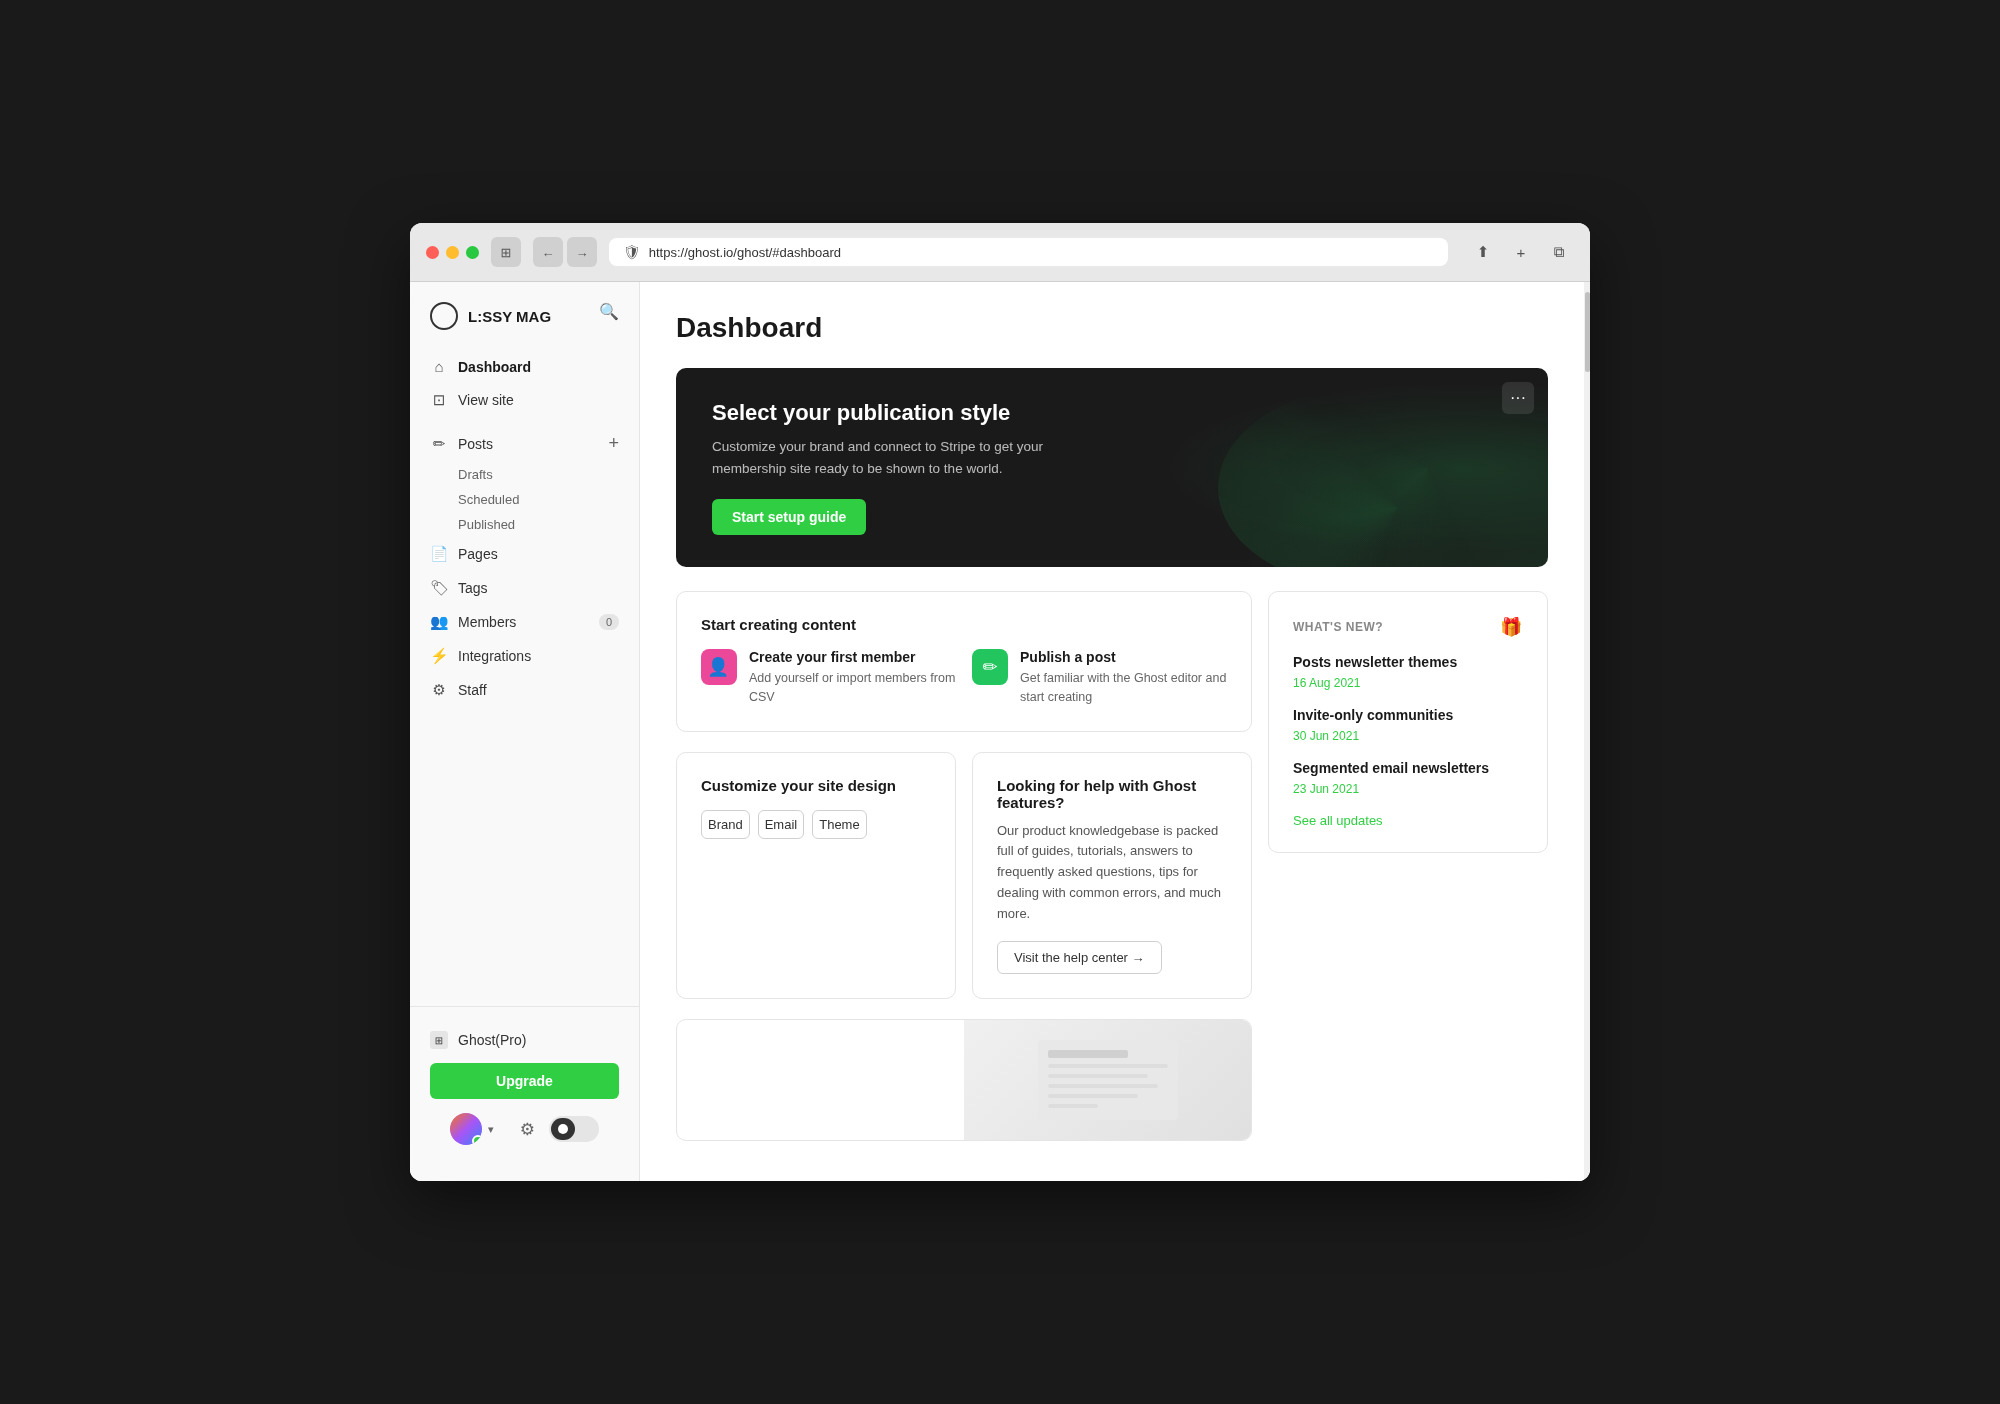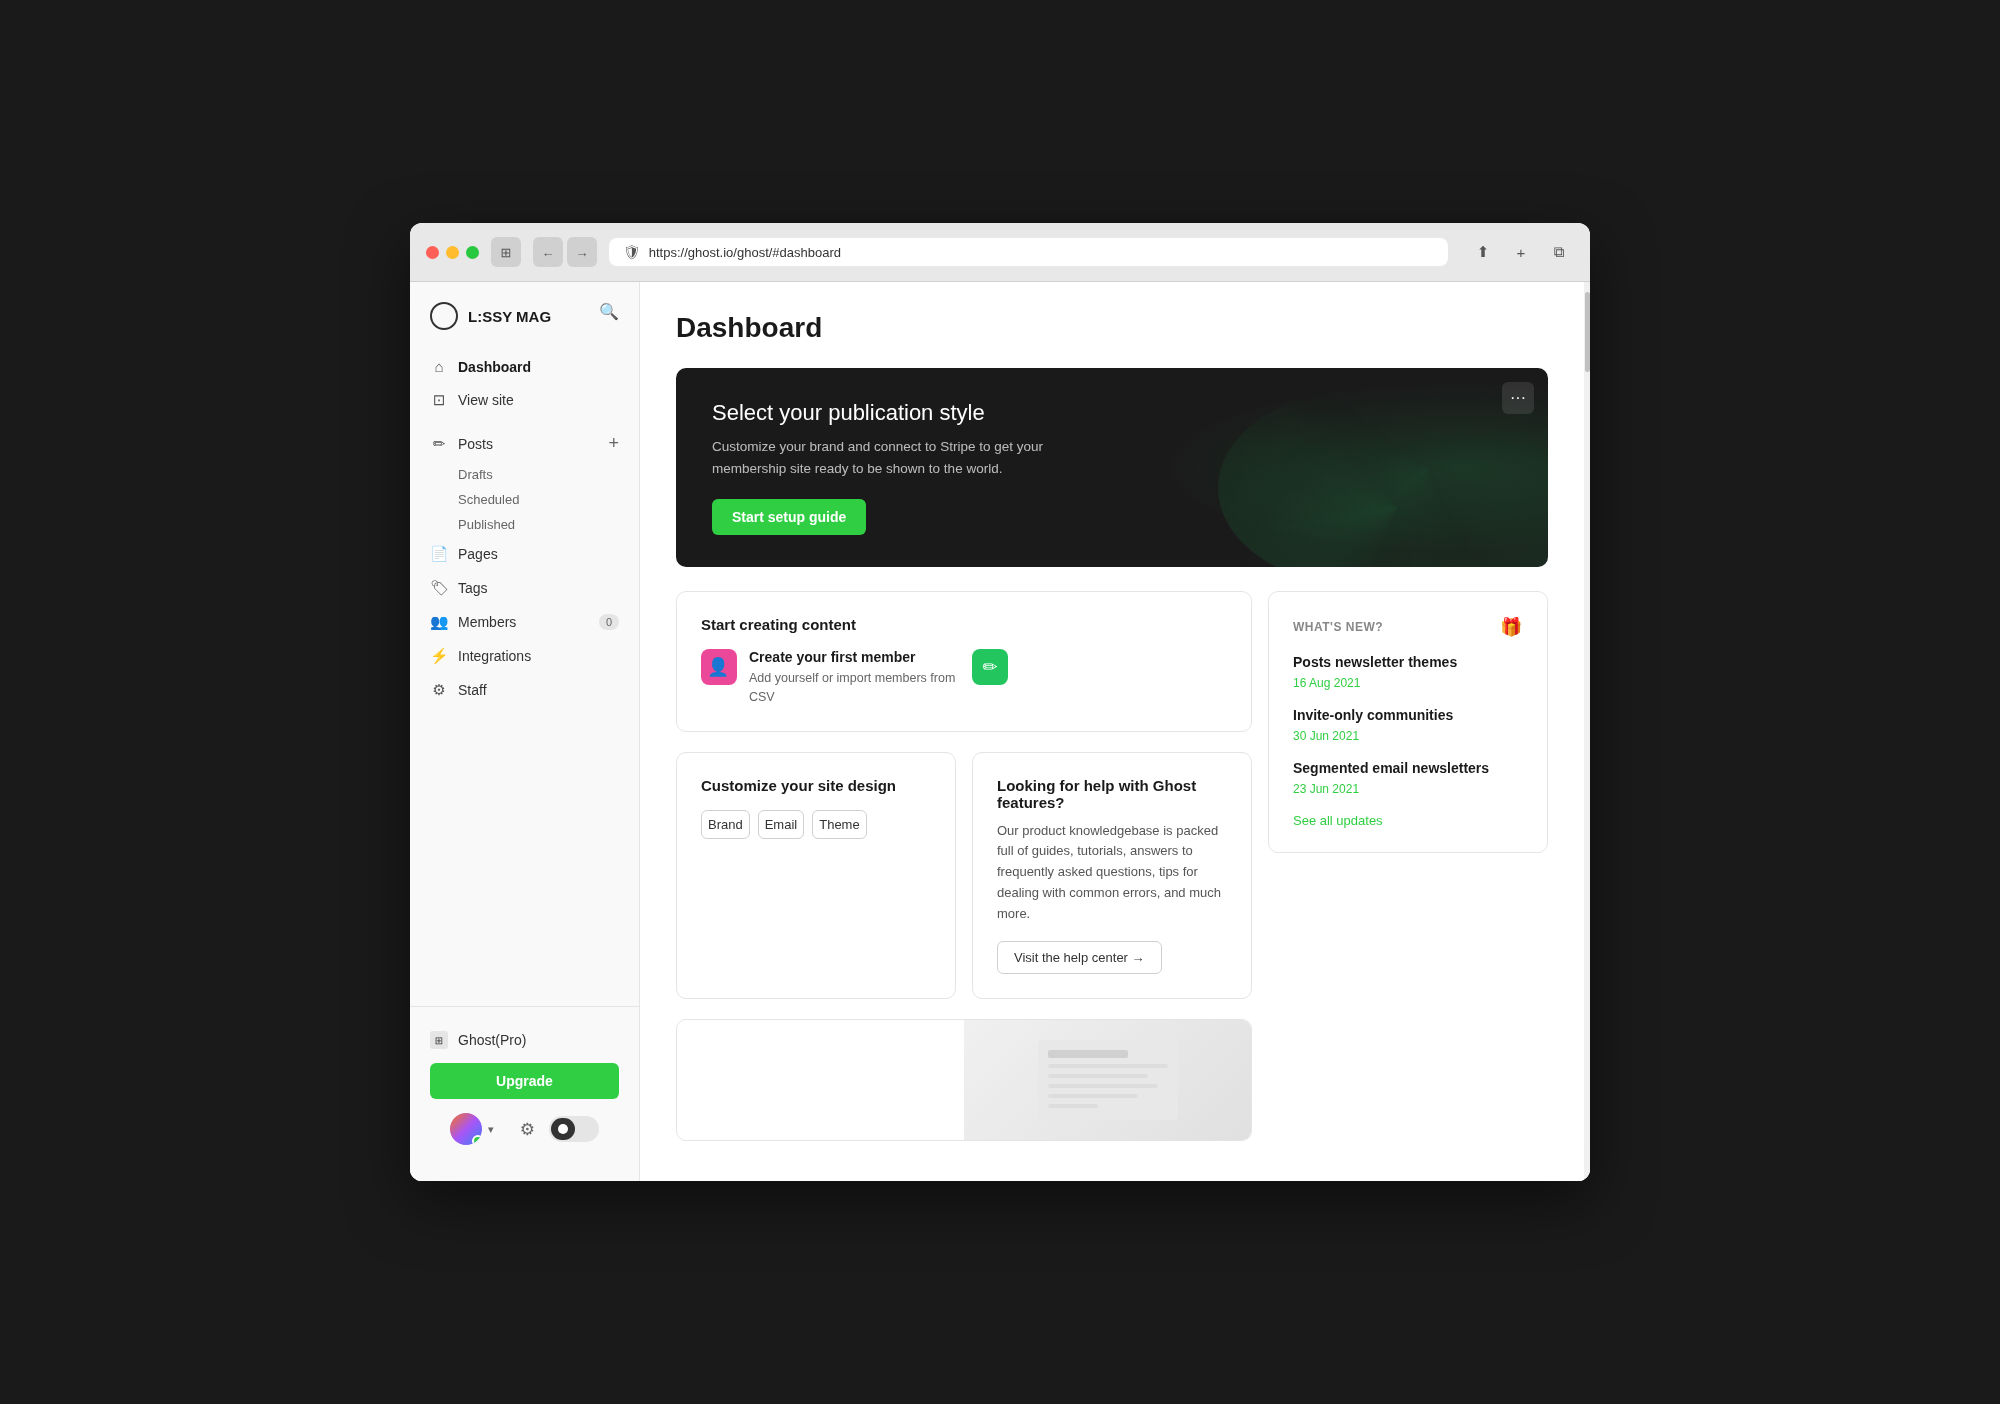--- a/index.html
+++ b/index.html
@@ -280,21 +280,21 @@
       border: none;
       color: white;
       border-radius: 6px;
       width: 32px; height: 32px;
       cursor: pointer;
       font-size: 16px;
       display: flex; align-items: center; justify-content: center;
     }
     .hero-title {
       font-size: 22px;
-      font-weight: 400;
+      font-weight: 700;
       color: white;
       margin-bottom: 10px;
       position: relative; z-index: 1;
     }
     .hero-desc {
       font-size: 13.5px;
       color: rgba(255,255,255,0.7);
       line-height: 1.6;
       max-width: 400px;
       margin-bottom: 20px;
@@ -586,20 +586,24 @@
             <div class="create-grid">
               <div class="create-item">
                 <div class="create-icon icon-pink">👤</div>
                 <div class="create-text">
                   <h4>Create your first member</h4>
                   <p>Add yourself or import members from CSV</p>
                 </div>
               </div>
               <div class="create-item">
                 <div class="create-icon icon-green">✏</div>
+                <div class="create-text">
+                  <h4>Publish a post</h4>
+                  <p>Get familiar with the Ghost editor and start creating</p>
+                </div>
               </div>
             </div>
           </div>
 
           <div class="two-col">
             <div class="customize-card">
               <h3>Customize your site design</h3>
               <div class="card-tags">
                 <button class="tag-btn">Brand</button>
                 <button class="tag-btn">Email</button>

